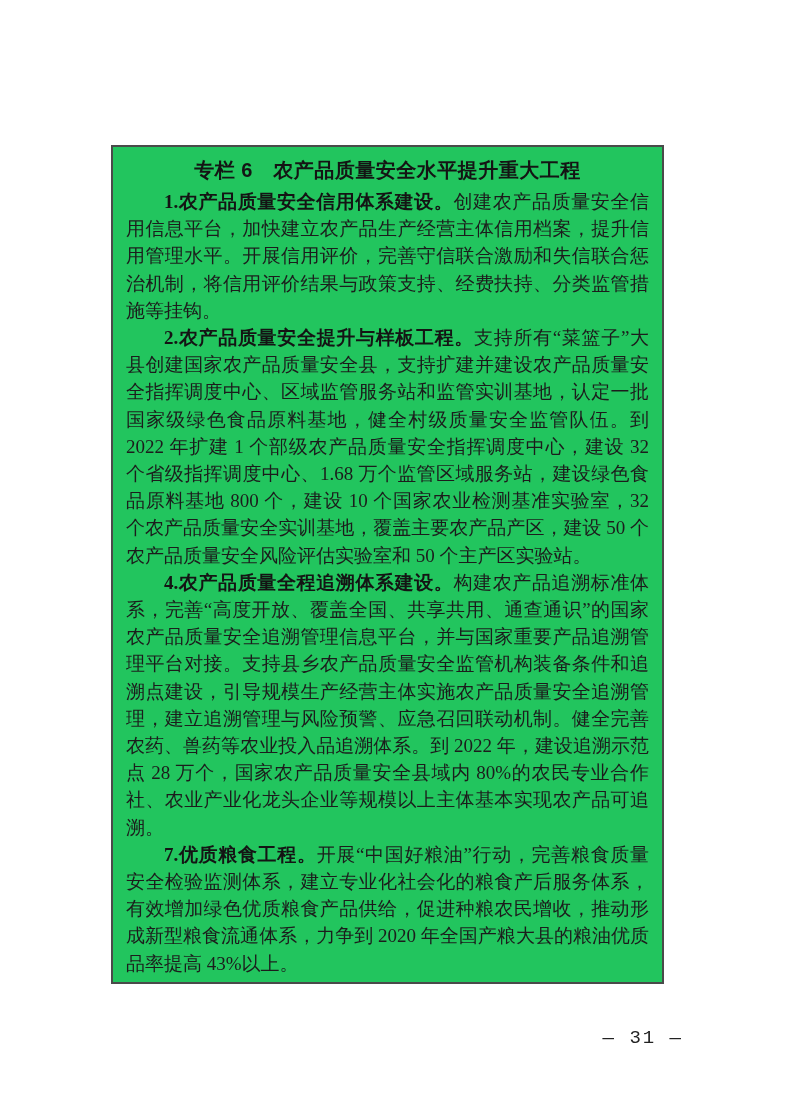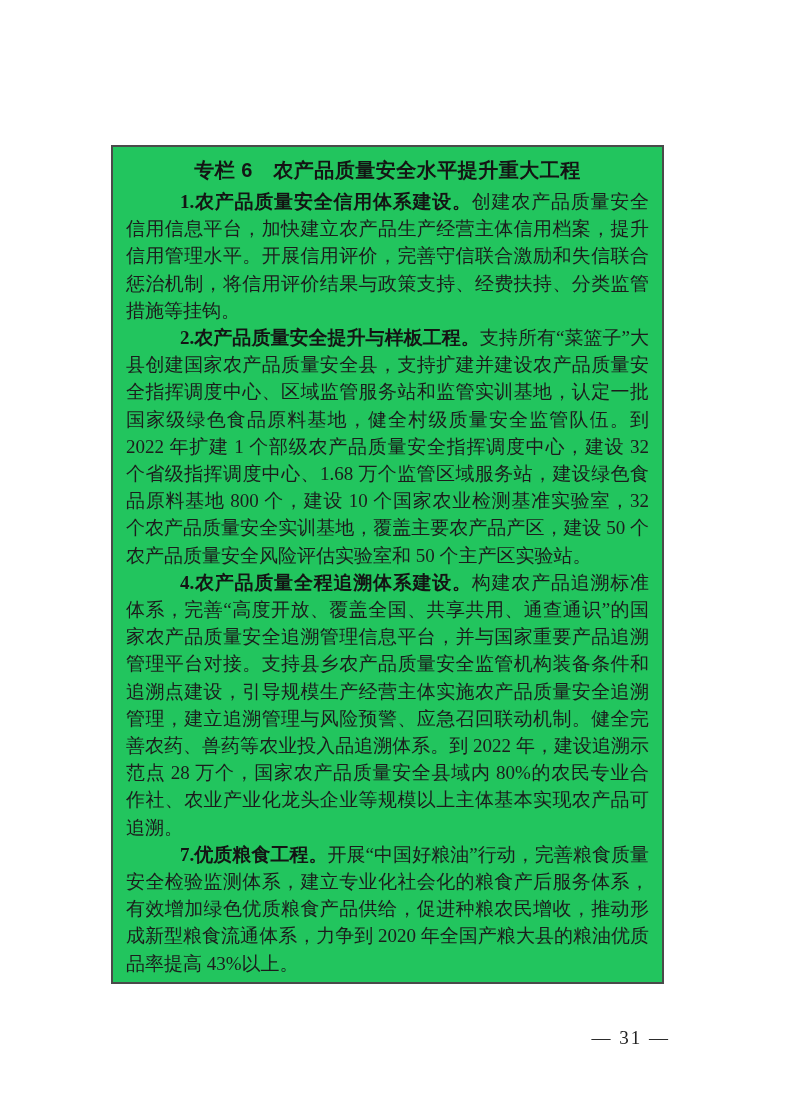--- a/index.html
+++ b/index.html
@@ -42,31 +42,30 @@
     font-size: 19px;
     line-height: 27.2px;
     text-align: justify;
     text-justify: inter-ideograph;
     text-indent: 2em;
     color: #1c1c1c;
   }
   .box-paragraph .lead {
     font-weight: bold;
     color: #141414;
-    margin-left: 16px;
   }
   .page-number {
     position: absolute;
     top: 1026px;
-    right: 116px;
+    right: 103px;
     font-size: 19px;
     line-height: 24px;
     letter-spacing: 2px;
     color: #222222;
-    font-family: Liberation Serif, serif;
+    font-family: Liberation Mono, monospace;
   }
 </style>
 </head>
 <body>
 
 <div class="page">
 
   <div class="column-box">
 
     <h2 class="box-title">专栏 6　农产品质量安全水平提升重大工程</h2>

